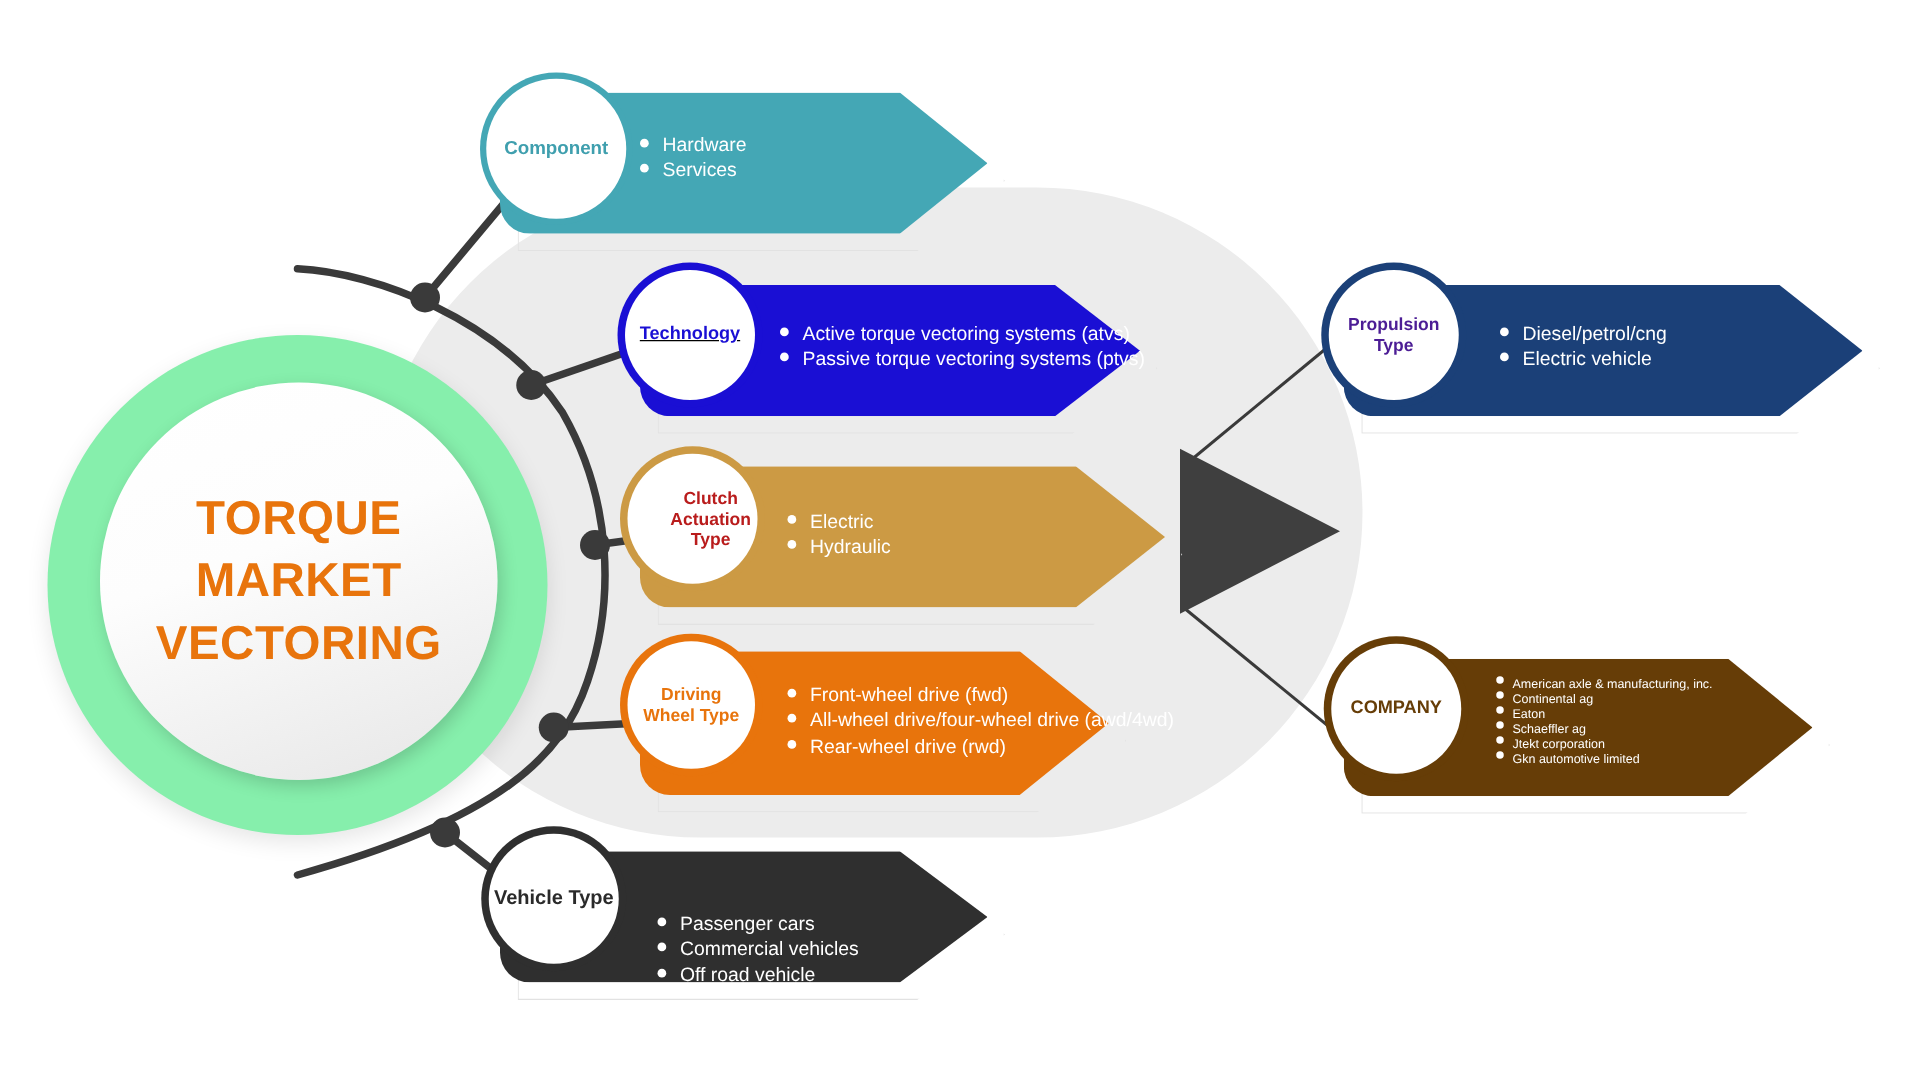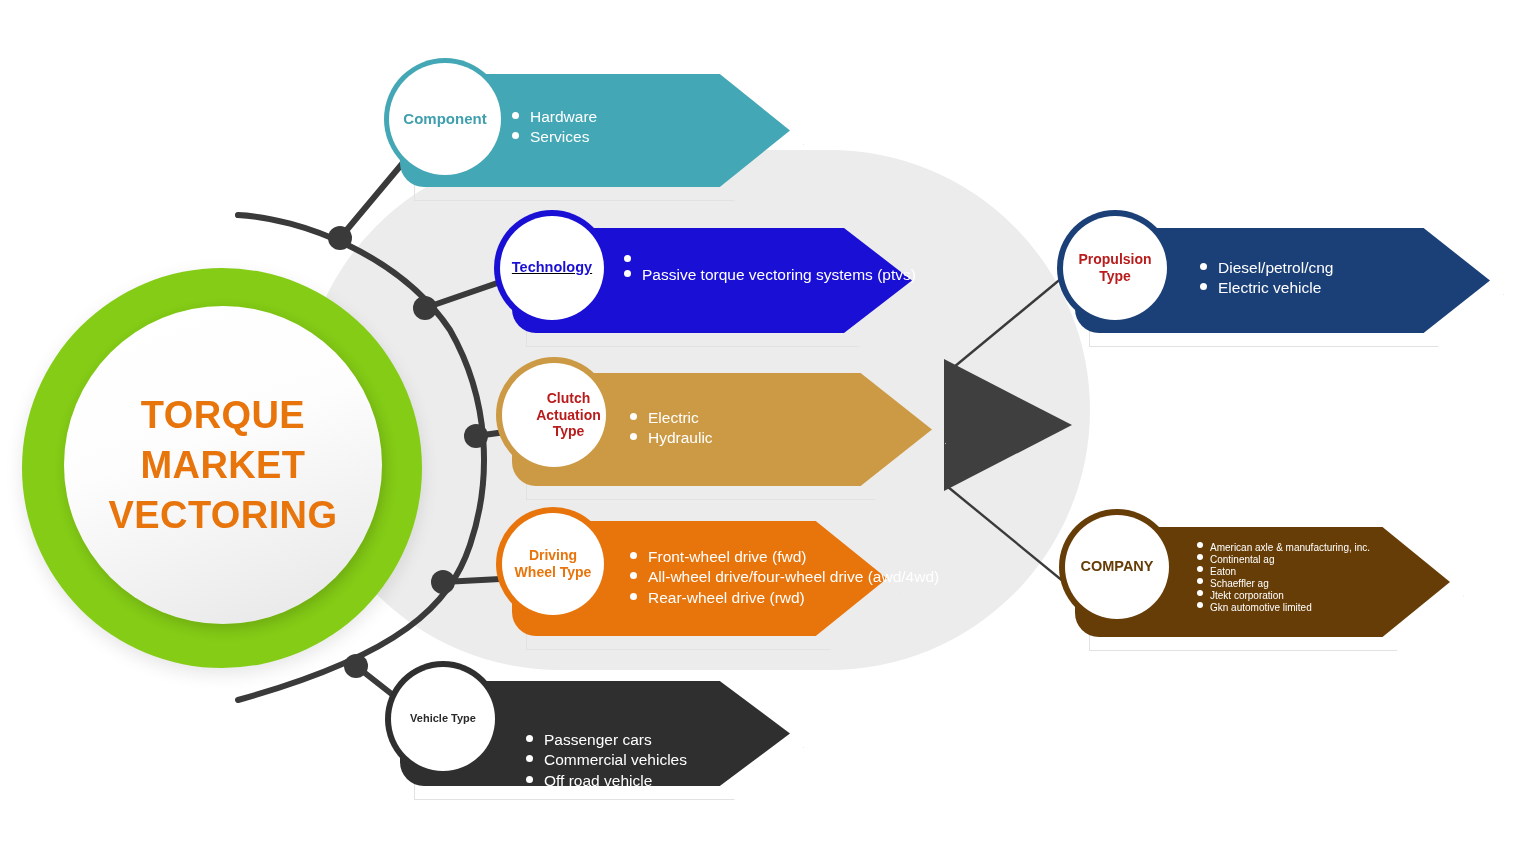--- a/index.html
+++ b/index.html
@@ -29,24 +29,24 @@
   #connectors{
     position:absolute; left:0; top:0;
     width:1533px; height:862px;
     z-index:2;
     pointer-events:none;
   }
 
   
   #hub{
     position:absolute;
-    left:22px; top:268px;
+    left:38px; top:268px;
     width:400px; height:400px;
     border-radius:50%;
-    background:#84cc16;
+    background:#86efac;
     z-index:3;
     box-shadow:0 6px 18px rgba(0,0,0,.10);
   }
   #hub-inner{
     position:absolute;
     left:42px; top:38px;
     width:318px; height:318px;
     border-radius:50%;
     background:linear-gradient(160deg,#ffffff 0%,#fdfdfd 42%,#e6e6e6 100%);
     box-shadow:3px 5px 14px rgba(0,0,0,.17);
@@ -143,21 +143,21 @@
   .bar.orange{ background:#e8740c; }
   .bar.dark  { background:#2f2f2f; }
   .bar.navy  { background:#1b4078; }
   .bar.brown { background:#663d07; }
 
   .t-teal  { color:#3f9fae; }
   .t-blue  { color:#1a0fd4; }
   .t-gold  { color:#b91c1c;margin-left:29px; }
   .t-orange{ color:#e8740c; }
   .t-dark  { color:#2a2a2a; }
-  .t-navy  { color:#b91c1c; }
+  .t-navy  { color:#4c1d95; }
   .t-brown { color:#663d07; }
 </style>
 </head>
 <body>
 
 <div id="stage">
 
   <div id="bg-blob"></div>
 
   <svg id="connectors" viewBox="0 0 1533 862" xmlns="http://www.w3.org/2000/svg">
@@ -214,20 +214,21 @@
 
   <div class="row" id="row-technology">
     <div class="ghost" style="clip-path:polygon(0 0, 83% 0, 100% 50%, 83% 100%, 0 100%);"></div>
     <div class="bar blue" style="clip-path:polygon(0 0, 83% 0, 100% 50%, 83% 100%, 0 100%); border-radius:24px 0 0 24px;"></div>
     <div class="bubble" style="left:-12px; top:-12px; width:104px; height:104px; box-shadow:0 0 0 6px #1a0fd4;text-decoration:underline;">
       <span class="t-blue" style="font-size:14.5px;">Technology</span>
     </div>
     <div class="items" style="left:112px; top:30px;">
       <div class="li">
           <span class="dot"></span>
+          <span>Active torque vectoring systems (atvs)</span>
         </div>
       <div class="li">
           <span class="dot"></span>
           <span>Passive torque vectoring systems (ptvs)</span>
         </div>
     </div>
   </div>
 
   <div class="row" id="row-clutch">
     <div class="ghost" style="clip-path:polygon(0 0, 83% 0, 100% 50%, 83% 100%, 0 100%);"></div>
@@ -273,21 +274,21 @@
           <span class="dot"></span>
           <span>Rear-wheel drive (rwd)</span>
         </div>
     </div>
   </div>
 
   <div class="row" id="row-vehicle">
     <div class="ghost" style="clip-path:polygon(0 0, 82% 0, 100% 50%, 82% 100%, 0 100%);"></div>
     <div class="bar dark" style="clip-path:polygon(0 0, 82% 0, 100% 50%, 82% 100%, 0 100%); border-radius:24px 0 0 24px;"></div>
     <div class="bubble" style="left:-9px; top:-14px; width:104px; height:104px; box-shadow:0 0 0 6px #2f2f2f;">
-      <span class="t-dark" style="font-size:11px;">Vehicle Type</span>
+      <span class="t-dark" style="font-size:16px;">Vehicle Type</span>
     </div>
     <div class="items" style="left:126px; top:22px;margin-top:27px;">
       <div class="li">
           <span class="dot"></span>
           <span>Passenger cars</span>
         </div>
       <div class="li">
           <span class="dot"></span>
           <span>Commercial vehicles</span>
         </div>

